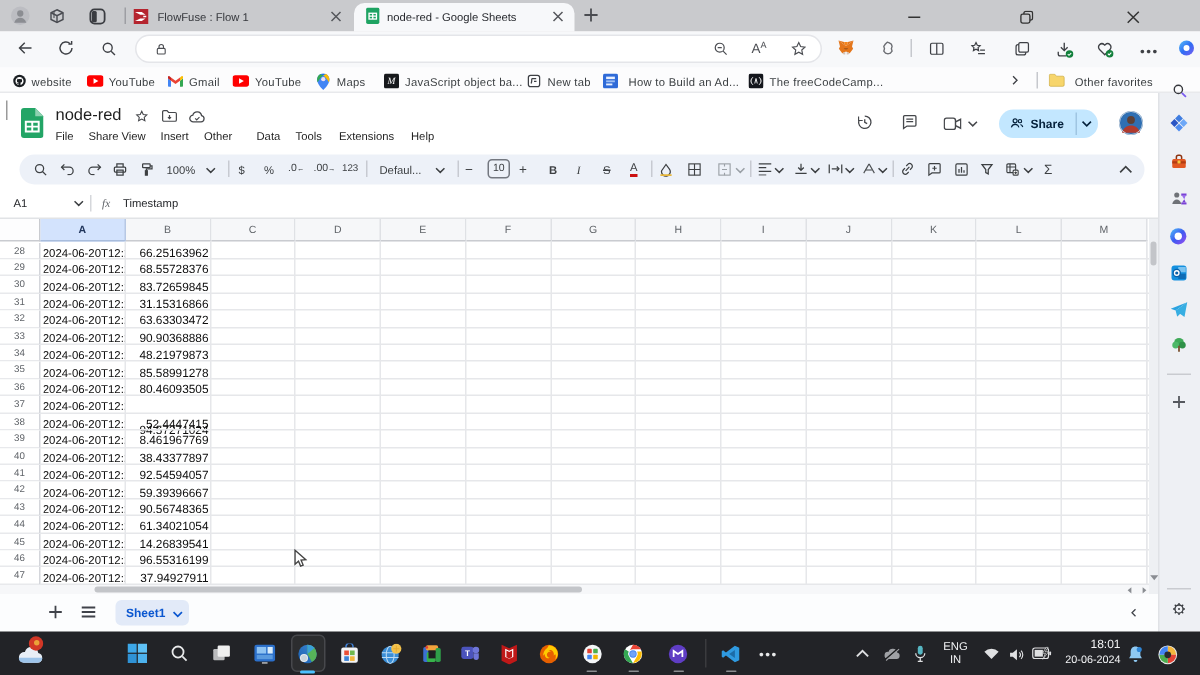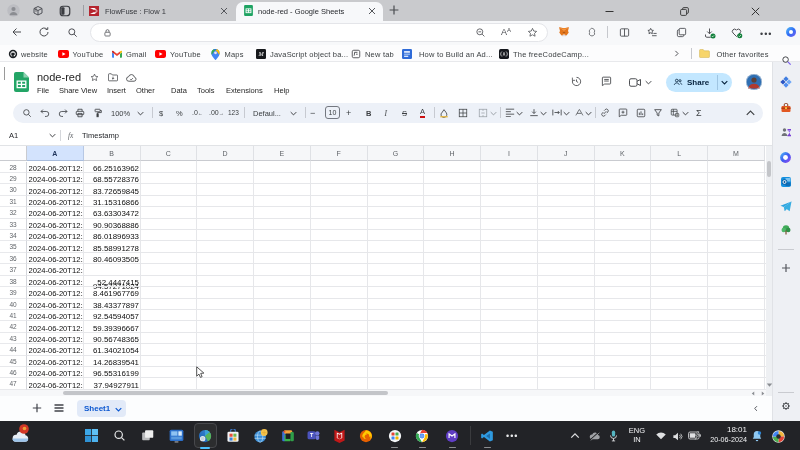--- a/index.html
+++ b/index.html
@@ -488,21 +488,21 @@
   <div class="ab cellA" style="top:51.96px">2024-06-20T12:2</div>
   <div class="ab cellB" style="top:51.96px">31.15316866</div>
   <div class="ab rowh" style="top:61.18px;height:11.42px;line-height:11.42px">32</div>
   <div class="ab cellA" style="top:63.38px">2024-06-20T12:2</div>
   <div class="ab cellB" style="top:63.38px">63.63303472</div>
   <div class="ab rowh" style="top:72.60px;height:11.42px;line-height:11.42px">33</div>
   <div class="ab cellA" style="top:74.80px">2024-06-20T12:2</div>
   <div class="ab cellB" style="top:74.80px">90.90368886</div>
   <div class="ab rowh" style="top:84.02px;height:11.42px;line-height:11.42px">34</div>
   <div class="ab cellA" style="top:86.22px">2024-06-20T12:2</div>
-  <div class="ab cellB" style="top:86.22px">86.01896933</div>
+  <div class="ab cellB" style="top:86.22px">48.21979873</div>
   <div class="ab rowh" style="top:95.44px;height:11.42px;line-height:11.42px">35</div>
   <div class="ab cellA" style="top:97.64px">2024-06-20T12:2</div>
   <div class="ab cellB" style="top:97.64px">85.58991278</div>
   <div class="ab rowh" style="top:106.86px;height:11.42px;line-height:11.42px">36</div>
   <div class="ab cellA" style="top:109.06px">2024-06-20T12:2</div>
   <div class="ab cellB" style="top:109.06px">80.46093505</div>
   <div class="ab rowh" style="top:118.28px;height:11.42px;line-height:11.42px">37</div>
   <div class="ab cellA" style="top:120.48px">2024-06-20T12:2</div>
   <div class="ab cellB" style="top:136px">94.57271024</div>
   <div class="ab rowh" style="top:129.70px;height:11.42px;line-height:11.42px">38</div>

